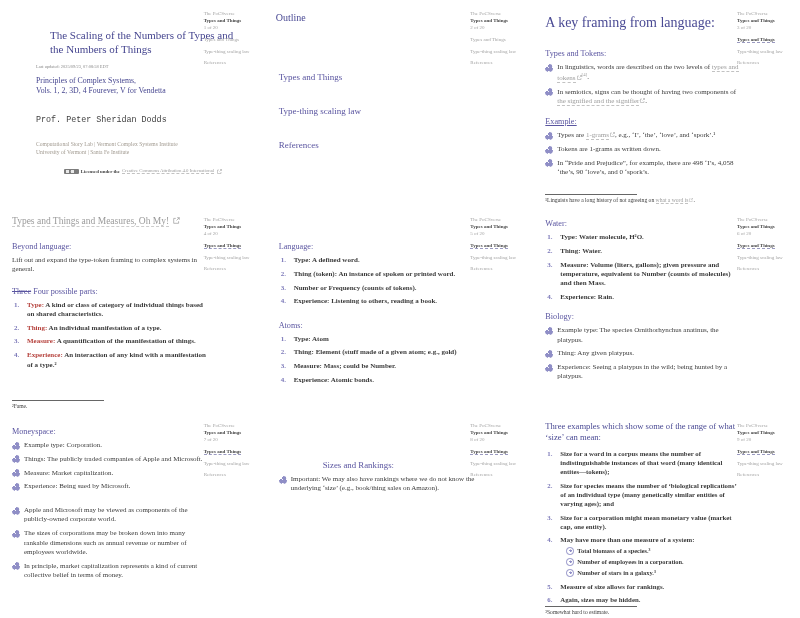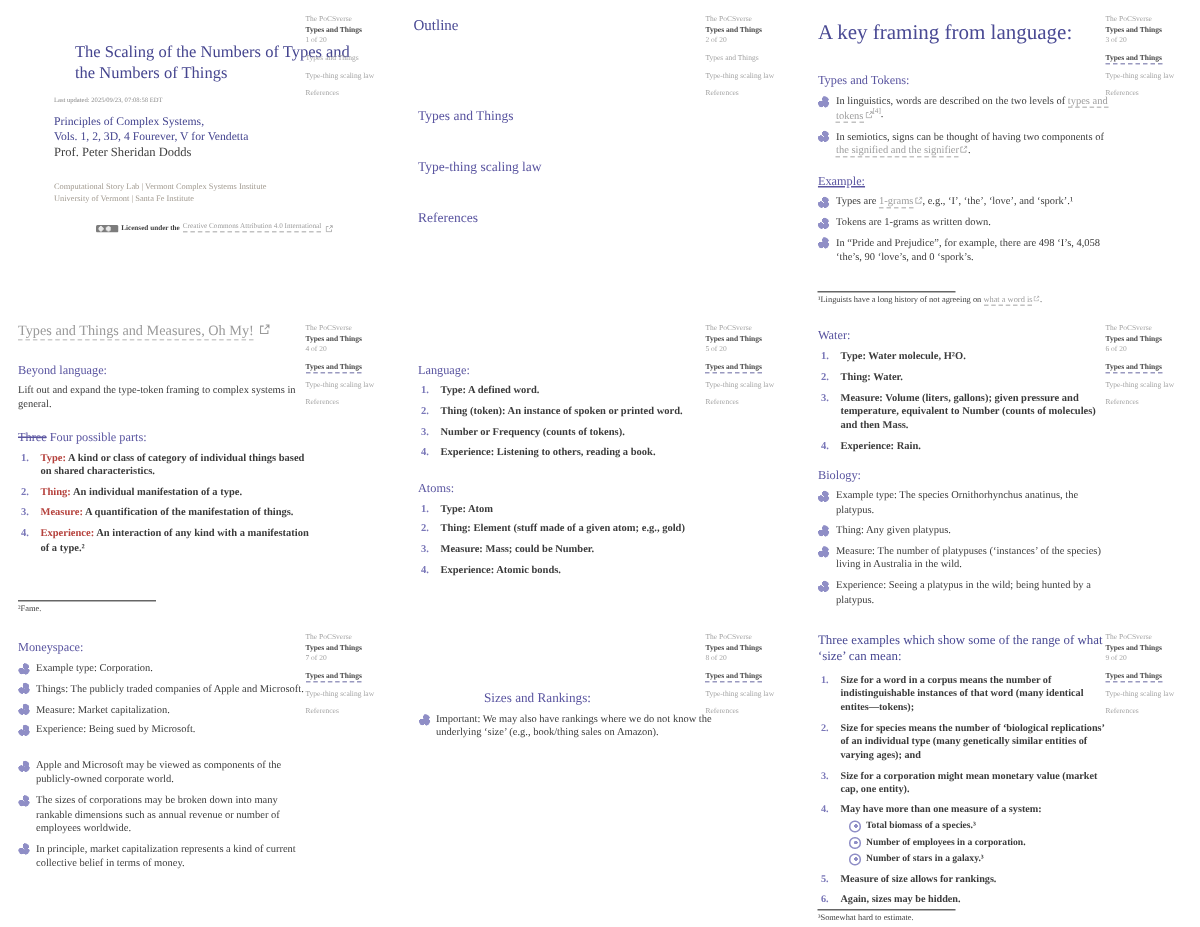--- a/index.html
+++ b/index.html
@@ -43,21 +43,21 @@
   .swirl{flex:0 0 5.5px;height:5.5px;margin-top:0.8px;border:1px solid #8f8ec6;border-radius:50%;
     background:radial-gradient(circle at 60% 45%, #8f8ec6 0 1.1px, rgba(0,0,0,0) 1.3px);}
   .fnote{position:absolute;left:12px;bottom:3px;font-size:5.6px;color:#3b3b3b;}
   .frule{width:92px;border-top:0.7px solid #666;margin-bottom:2px;}
   .ext{display:inline-block;vertical-align:baseline;margin-left:1px;}
   
   .s1c{position:absolute;left:0;top:28px;width:214px;text-align:left;padding-left:36px;}
   .s1-title{color:#45458f;font-size:11px;line-height:1.3;margin:0 14px;}
   .s1-upd{margin-top:7px;font-size:4.4px;color:#8a8a8a;}
   .s1-series{margin-top:7px;font-size:7.8px;color:#45458f;line-height:1.35;}
-  .s1-author{font-size:8.4px;color:#3f3f3f;}
+  .s1-author{margin-top:18px;font-size:8.4px;color:#3f3f3f;font-family:Liberation Mono, monospace;}
   .s1-affil{margin-top:15px;font-size:5.6px;color:#a19a90;line-height:1.5;}
   .s1-lic{margin-top:12px;font-size:4.8px;color:#3f3f3f;display:flex;justify-content:center;align-items:center;gap:2px;}
   .ccbadge{display:inline-block;width:15px;height:5.5px;border-radius:1px;background:
       radial-gradient(circle at 22% 50%, #e9e9e9 0 1.6px, rgba(0,0,0,0) 1.8px),
       radial-gradient(circle at 55% 50%, #e9e9e9 0 1.6px, rgba(0,0,0,0) 1.8px),
       #7c7c7c;}
   .bold{font-weight:bold;}
   
   .ol-title{position:absolute;left:9px;top:12px;}
   .ol-items{position:absolute;left:12px;top:72px;}
@@ -254,24 +254,20 @@
         <div class="ni">Experience: Rain.</div>
       </div>
       <div class="h" style="margin-top:10px;">Biology:</div>
       <div class="bi body">
           <span class="bul"></span>
           <span>Example type: The species Ornithorhynchus anatinus, the platypus.</span>
         </div>
       <div class="bi body">
           <span class="bul"></span>
           <span>Thing: Any given platypus.</span>
-        </div>
-      <div class="bi body">
-          <span class="bul"></span>
-          <span>Measure: The number of platypuses (‘instances’ of the species) living in Australia in the wild.</span>
         </div>
       <div class="bi body">
           <span class="bul"></span>
           <span>Experience: Seeing a platypus in the wild; being hunted by a platypus.</span>
         </div>
     </div>
     <div class="sb">
       <div>The PoCSverse</div>
       <div class="series">Types and Things</div>
       <div class="page">6 of 20</div>

